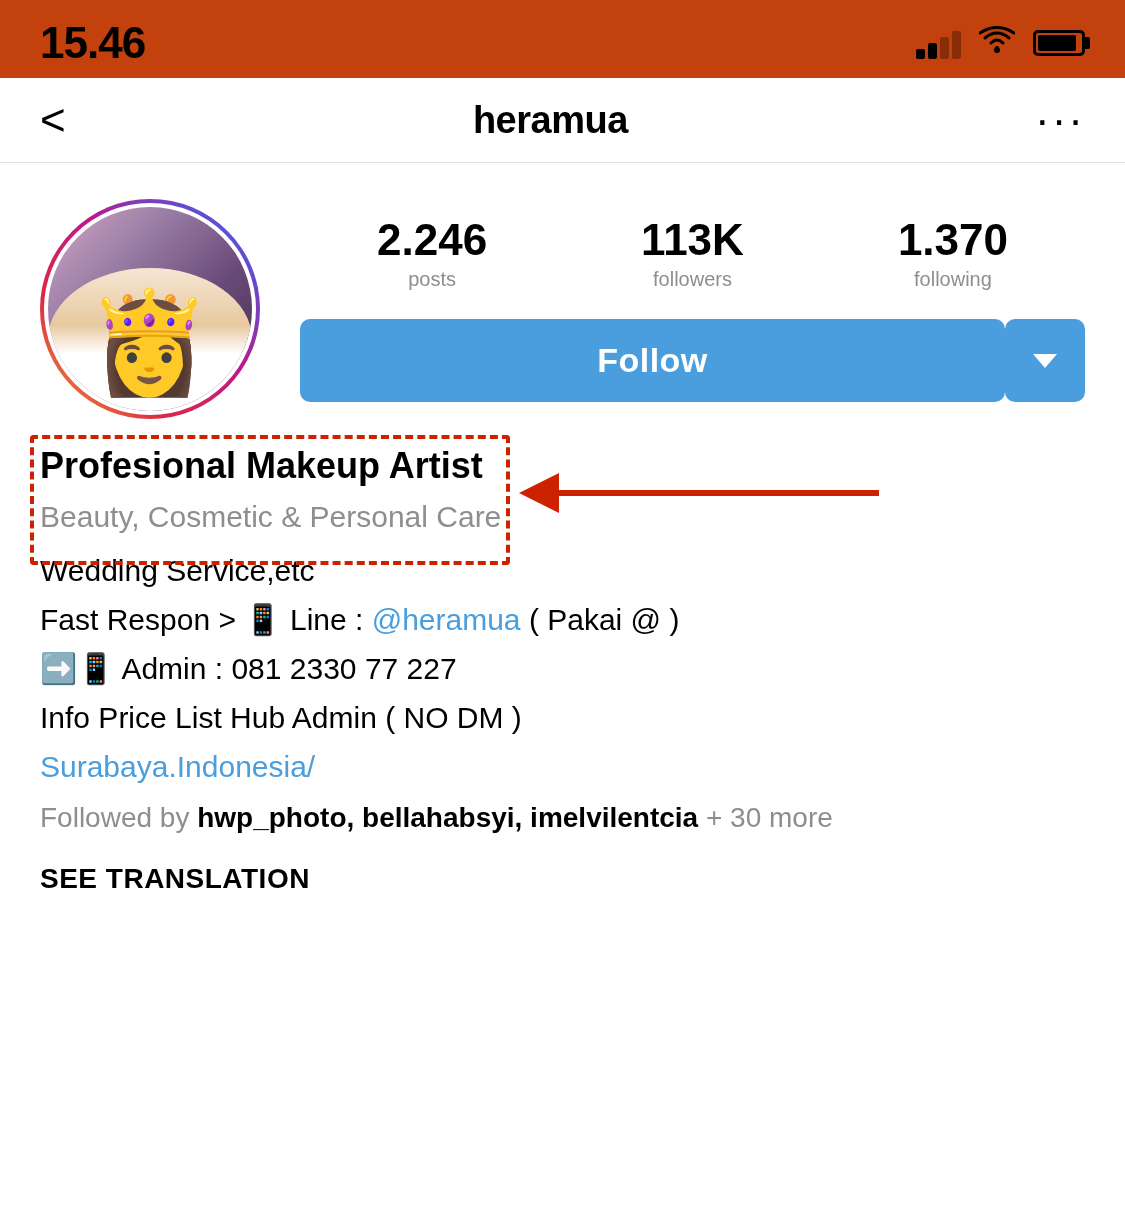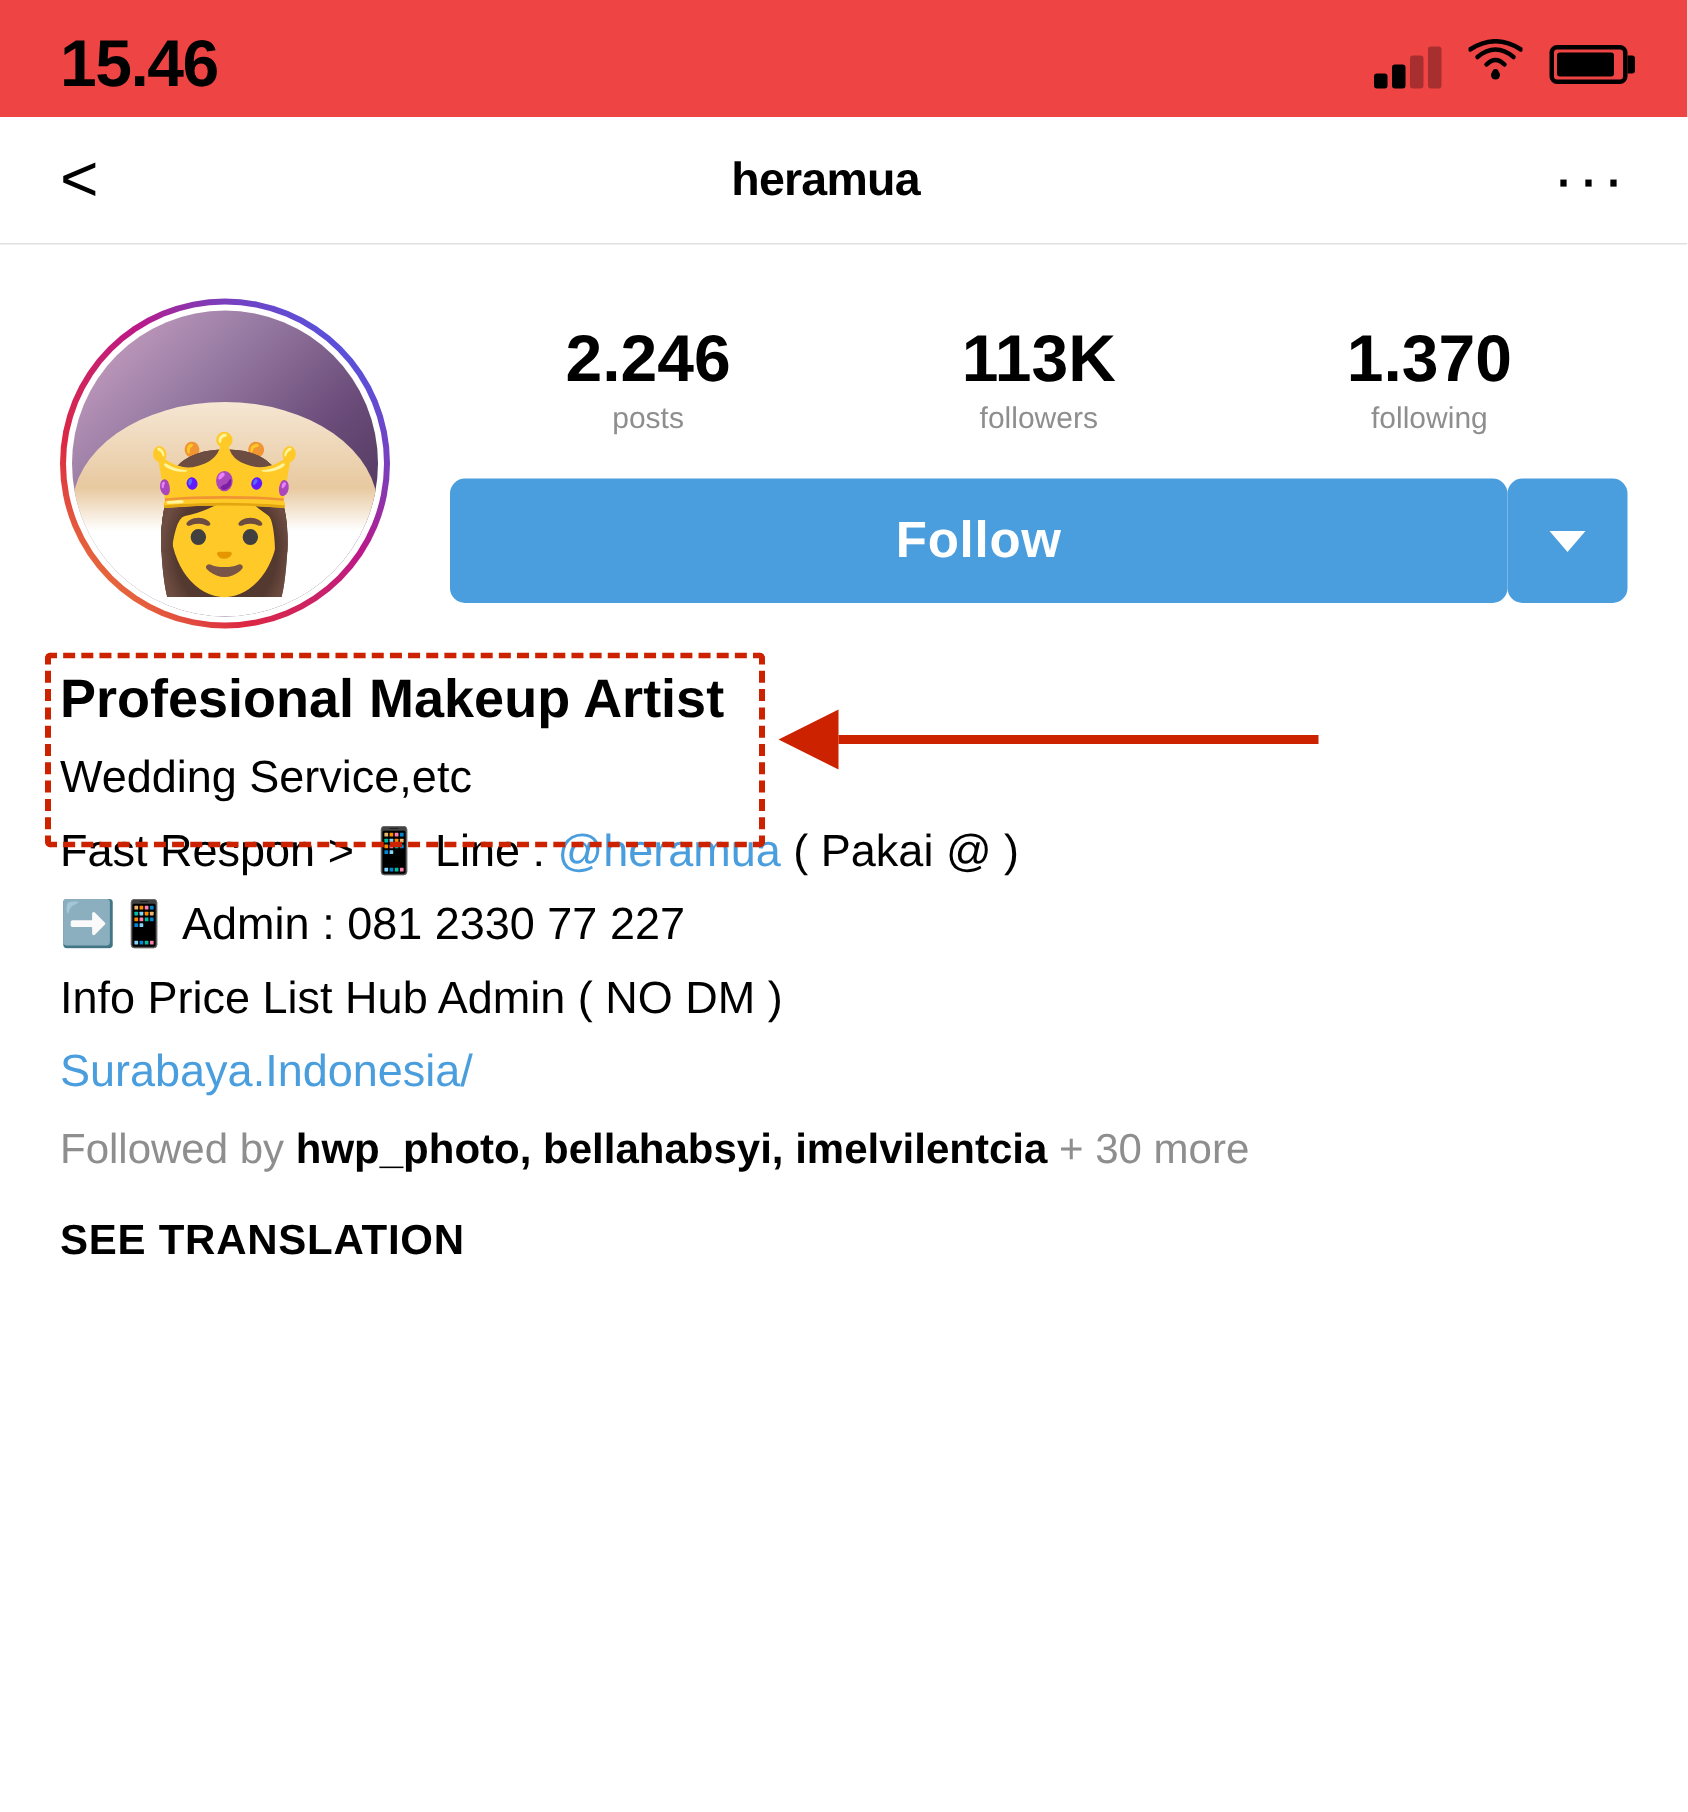--- a/index.html
+++ b/index.html
@@ -12,21 +12,21 @@
       min-height: 1208px;
       overflow-x: hidden;
     }
 
     
     .status-bar {
       display: flex;
       justify-content: space-between;
       align-items: center;
       padding: 18px 40px 10px 40px;
-      background: #ef4444;
+      background: #c2410c;
     }
     .status-time {
       font-size: 44px;
       font-weight: 600;
       color: #000;
       letter-spacing: -1px;
     }
     .status-icons {
       display: flex;
       align-items: center;
@@ -91,21 +91,21 @@
       background: #fff;
     }
     .back-btn {
       font-size: 44px;
       color: #000;
       cursor: pointer;
       font-weight: 300;
       line-height: 1;
     }
     .header-title {
-      font-size: 31px;
+      font-size: 38px;
       font-weight: 700;
       color: #000;
       letter-spacing: -0.5px;
     }
     .more-btn {
       font-size: 44px;
       color: #000;
       cursor: pointer;
       letter-spacing: 2px;
       line-height: 0.5;
@@ -398,20 +398,21 @@
 
 <div class="bio-section">
 
   <div class="annotation-box"></div>
   <div class="annotation-arrow">
     <div class="arrow-head"></div>
     <div class="arrow-line"></div>
   </div>
 
   <div class="bio-name">Profesional Makeup Artist</div>
+  <div class="bio-category">Beauty, Cosmetic &amp; Personal Care</div>
   <div class="bio-text">Wedding Service,etc</div>
   <div class="bio-link-text">
     <span>Fast Respon &gt; 📱 Line : </span><span class="highlight">@heramua</span><span> ( Pakai @ )</span>
   </div>
   <div class="bio-text">➡️📱 Admin : 081 2330 77 227</div>
   <div class="bio-text">Info Price List Hub Admin ( NO DM )</div>
   <a class="bio-url">Surabaya.Indonesia/</a>
   <div class="followed-by">
     <span>Followed by </span><strong>hwp_photo, bellahabsyi, imelvilentcia</strong><span> + 30 more</span>
   </div>

